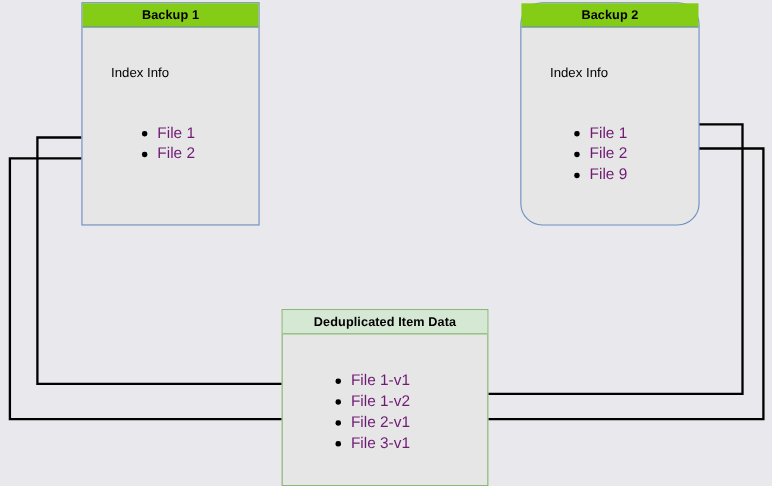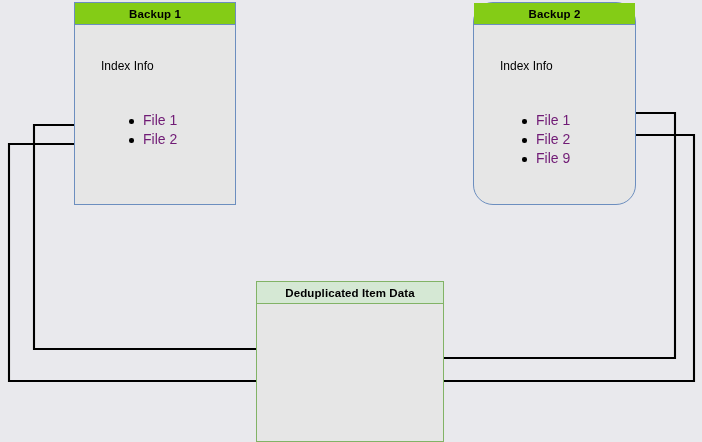--- a/index.html
+++ b/index.html
@@ -145,15 +145,23 @@
       <ul class="file-list">
         <li>File 1</li>
         <li>File 2</li>
         <li>File 9</li>
       </ul>
     </div>
   </div>
 
   <div class="node green" id="node-dedup">
     <div class="node-header">Deduplicated Item Data</div>
+    <div class="node-body">
+      <ul class="file-list">
+        <li>File 1-v1</li>
+        <li>File 1-v2</li>
+        <li>File 2-v1</li>
+        <li>File 3-v1</li>
+      </ul>
+    </div>
   </div>
 
 </div>
 
 </body></html>

